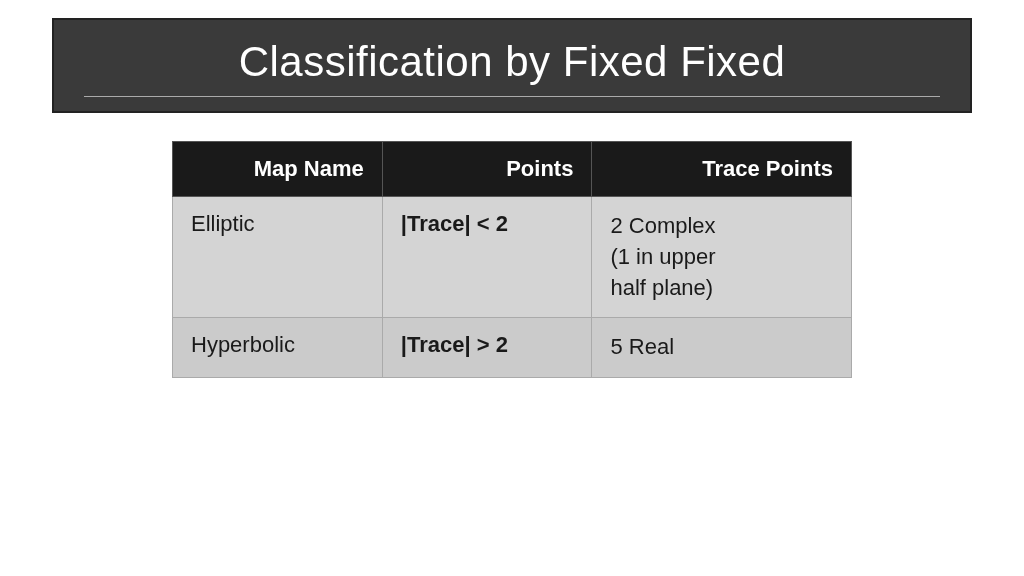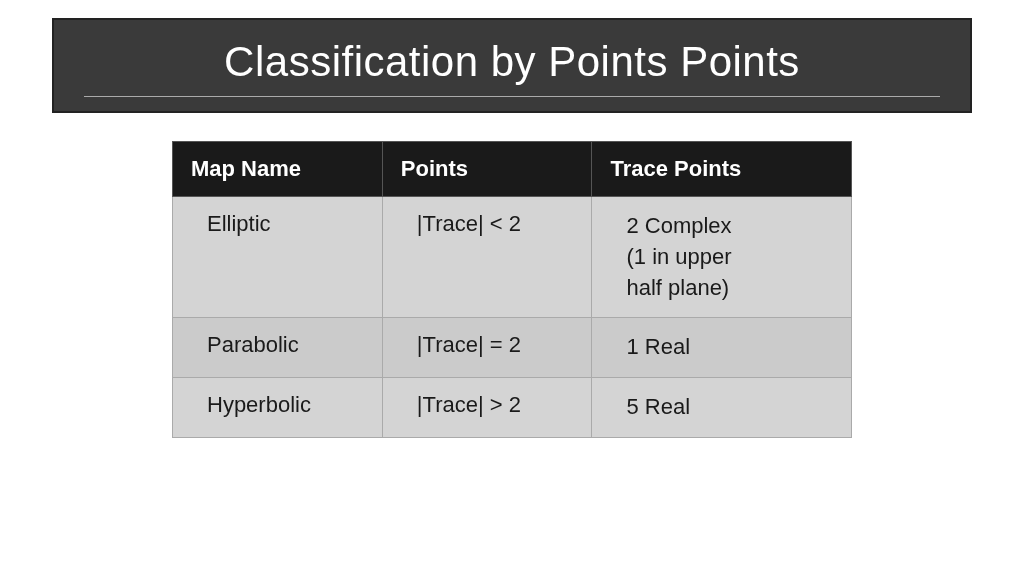--- a/index.html
+++ b/index.html
@@ -62,92 +62,88 @@
 
     thead tr {
       background: #1a1a1a;
     }
 
     thead th {
       color: #ffffff;
       font-size: 22px;
       font-weight: 700;
       padding: 14px 18px;
-      text-align: left;
+      text-align: right;
       border: 1px solid #555;
     }
 
     tbody tr {
       background: #d8d8d8;
     }
 
     tbody tr:nth-child(odd) {
       background: #d4d4d4;
     }
 
     tbody tr:nth-child(even) {
       background: #cbcbcb;
     }
 
     tbody td {
       font-size: 22px;
       font-weight: 400;
       color: #1a1a1a;
-      padding: 14px 34px;
+      padding: 14px 18px;
       border: 1px solid #aaa;
       vertical-align: top;
     }
 
     .td-multiline {
       line-height: 1.4;
     }
 
     td:first-child {
       width: 210px;
     }
 
     td:nth-child(2) {
       width: 210px;
+      font-weight: bold;
     }
 
     td:nth-child(3) {
       width: 260px;
     }
   </style>
 </head>
 <body>
 
 <div class="page-container">
 
   <div class="header-box">
-    <div class="header-title">Classification by Points Points</div>
+    <div class="header-title">Classification by Fixed Fixed</div>
     <hr class="header-underline">
   </div>
 
   <div class="table-container">
     <table>
       <thead>
         <tr>
           <th>Map Name</th>
           <th>Points</th>
           <th>Trace Points</th>
         </tr>
       </thead>
       <tbody id="table-body">
       <tr>
             <td>Elliptic</td>
             <td>|Trace| &lt; 2</td>
             <td class="td-multiline">2 Complex<br>(1 in upper<br>half plane)</td>
           </tr>
           <tr>
-            <td>Parabolic</td>
-            <td>|Trace| = 2</td>
-            <td class="td-multiline">1 Real</td>
-          </tr>
-          <tr>
             <td>Hyperbolic</td>
             <td>|Trace| &gt; 2</td>
             <td class="td-multiline">5 Real</td>
           </tr>
         </tbody>
     </table>
   </div>
 
 </div>
 

